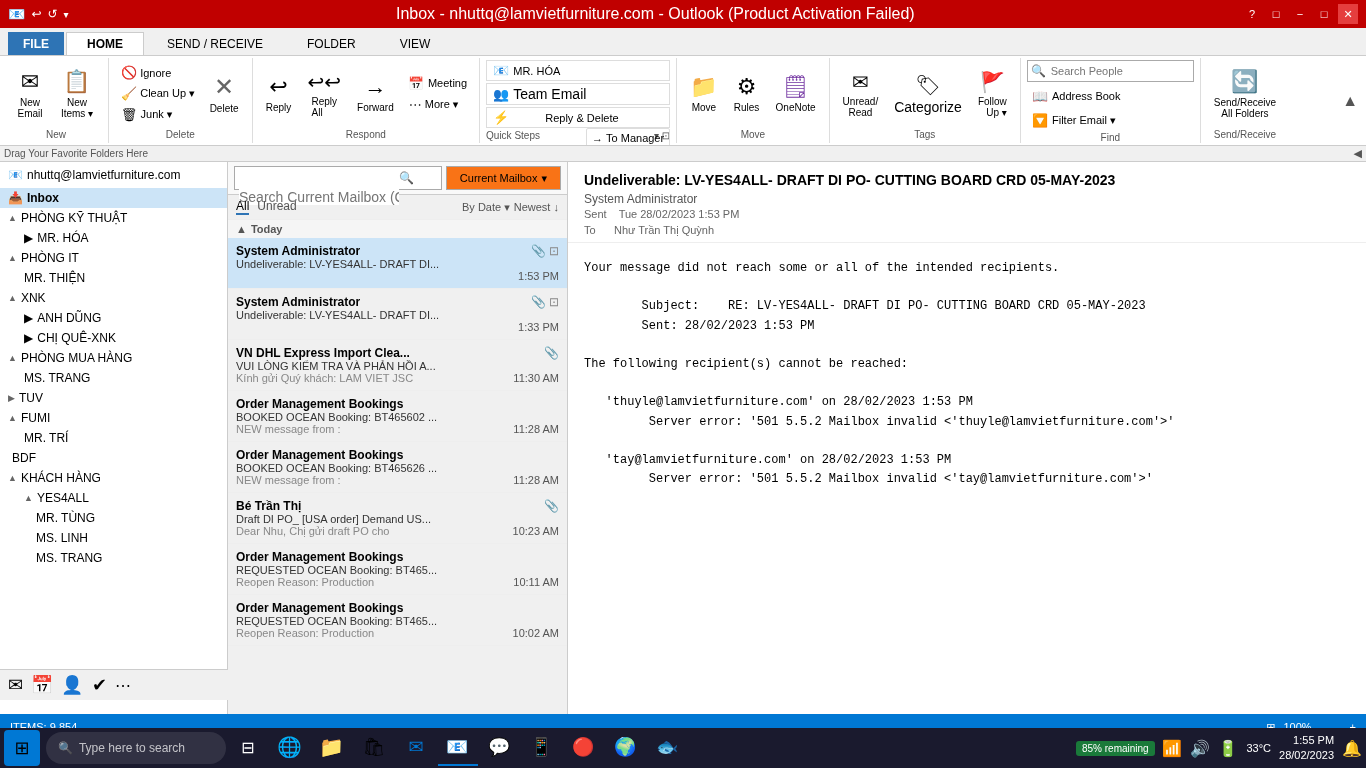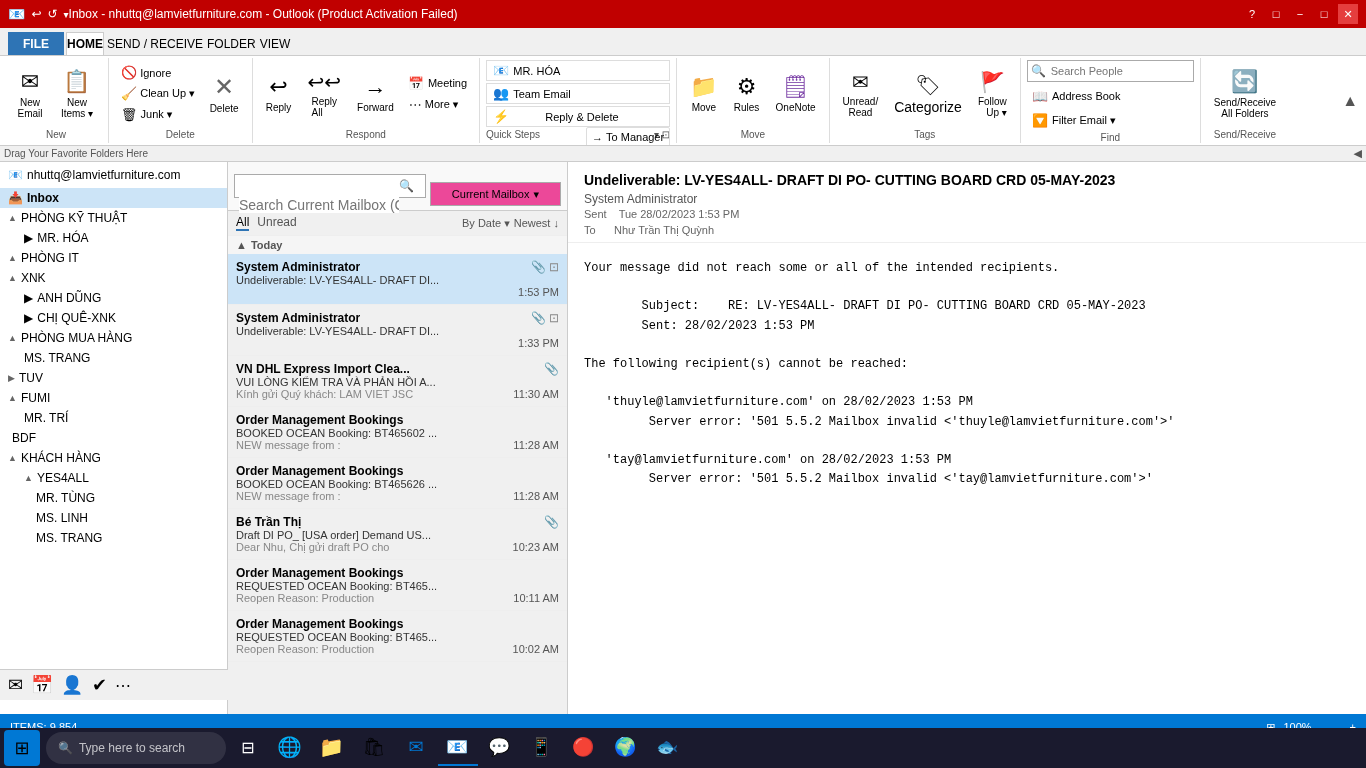--- a/index.html
+++ b/index.html
@@ -9,35 +9,35 @@
     .title-bar {
       background: #c00000;
       color: white;
       height: 28px;
       display: flex;
       align-items: center;
       justify-content: space-between;
       padding: 0 8px;
     }
     .title-bar-left { display: flex; align-items: center; gap: 6px; }
-    .title-bar-title { flex: 1; text-align: left; font-size: 12px; }
+    .title-bar-title { flex: 1; text-align: center; font-size: 16px; }
     .title-bar-controls { display: flex; gap: 4px; }
     .title-bar-btn { width: 20px; height: 20px; display: flex; align-items: center; justify-content: center; font-size: 11px; cursor: pointer; color: white; }
 
     
     .ribbon-tabs {
       background: #f0f0f0;
       display: flex;
       align-items: flex-end;
       padding: 0 8px;
       border-bottom: 1px solid #ccc;
       height: 28px;
     }
     .ribbon-tab {
-      padding: 4px 0;
+      padding: 4px 20px;
       font-size: 12px;
       cursor: pointer;
       border: 1px solid transparent;
       border-bottom: none;
       margin-right: 2px;
     }
     .ribbon-tab.active {
       background: #fff;
       border-color: #ccc;
       border-bottom-color: #fff;
@@ -197,26 +197,25 @@
       background: #fff;
       padding: 2px 4px;
       flex: 1;
       height: 24px;
     }
     .email-search input { border: none; outline: none; font-size: 11px; width: 100%; }
     .mailbox-select {
       display: flex;
       align-items: center;
       border: 1px solid #aaa;
-      background: #ec4899;
-      padding: 2px 21px;
+      background: #f97316;
+      padding: 2px 13px;
       font-size: 11px;
       height: 24px;
       cursor: pointer;
-      margin-top: 16px;
     }
     .email-list-header {
       display: flex;
       align-items: center;
       justify-content: space-between;
       padding: 4px 8px;
       border-bottom: 1px solid #eee;
     }
     .filter-tabs { display: flex; gap: 8px; }
     .filter-tab { font-size: 12px; cursor: pointer; color: #555; }
@@ -441,21 +440,21 @@
   </div>
 
   <div class="ribbon-group" style="min-width:160px;">
     <div class="ribbon-group-content" style="flex-direction:column; align-items:stretch; gap:2px; width:100%;">
       <div style="display:flex;align-items:center;gap:4px; border:1px solid #ddd; padding:2px 6px; cursor:pointer;">
         <span style="color:#4472c4;font-size:13px;">📧</span>
         <span style="font-size:11px;">MR. HÓA</span>
       </div>
       <div style="display:flex;align-items:center;gap:4px; border:1px solid #ddd; padding:2px 6px; cursor:pointer;">
         <span style="font-size:13px;">👥</span>
-        <span style="font-size:11px;">Team Email</span>
+        <span style="font-size:14px;">Team Email</span>
       </div>
       <div style="display:flex;align-items:center;gap:4px; border:1px solid #ddd; padding:2px 6px; cursor:pointer;">
         <span style="font-size:13px;">⚡</span>
         <span style="font-size:11px;margin-left:32px;">Reply &amp; Delete</span>
       </div>
     </div>
     <div style="display:flex; justify-content:space-between; align-items:center;">
       <div class="ribbon-group-label">Quick Steps</div>
       <span style="font-size:10px;cursor:pointer;color:#555;">▾ ⊡</span>
     </div>
@@ -559,20 +558,23 @@
       <span>PHÒNG KỸ THUẬT</span>
     </div>
     <div class="sidebar-item sidebar-sub">
       <span>▶</span>
       <span>MR. HÓA</span>
     </div>
 
     <div class="sidebar-item" style="padding-left:8px;">
       <span class="triangle">▲</span>
       <span>PHÒNG IT</span>
+    </div>
+    <div class="sidebar-item sidebar-sub">
+      <span>MR. THIỆN</span>
     </div>
 
     <div class="sidebar-item" style="padding-left:8px;">
       <span class="triangle">▲</span>
       <span>XNK</span>
     </div>
     <div class="sidebar-item sidebar-sub">
       <span>▶</span>
       <span>ANH DŨNG</span>
     </div>
@@ -838,13 +840,25 @@
   <div class="taskbar-app">
     <span style="font-size:18px;color:#c00000;">🔴</span>
   </div>
   <div class="taskbar-app">
     <span style="font-size:18px;">🌍</span>
   </div>
   <div class="taskbar-app">
     <span style="font-size:18px;">🐟</span>
   </div>
 
+  <div class="taskbar-right">
+    <span style="background:#1a7a3a;padding:2px 6px;border-radius:3px;font-size:10px;">85% remaining</span>
+    <span style="font-size:16px;cursor:pointer;">📶</span>
+    <span style="font-size:16px;cursor:pointer;">🔊</span>
+    <span style="font-size:16px;cursor:pointer;">🔋</span>
+    <span>33°C</span>
+    <div class="taskbar-clock">
+      <div>1:55 PM</div>
+      <div>28/02/2023</div>
+    </div>
+    <span style="font-size:16px;cursor:pointer;">🔔</span>
+  </div>
 </div>
 
 </body></html>

